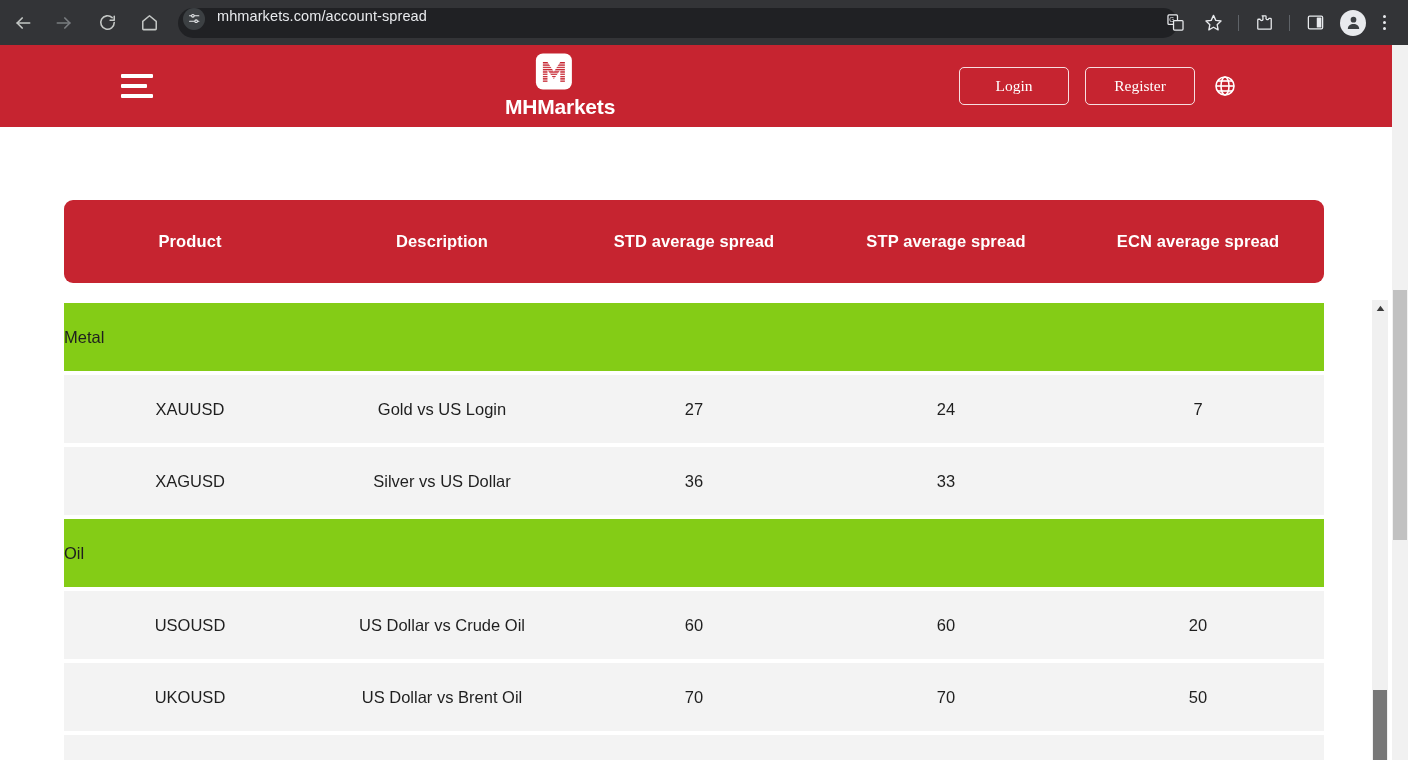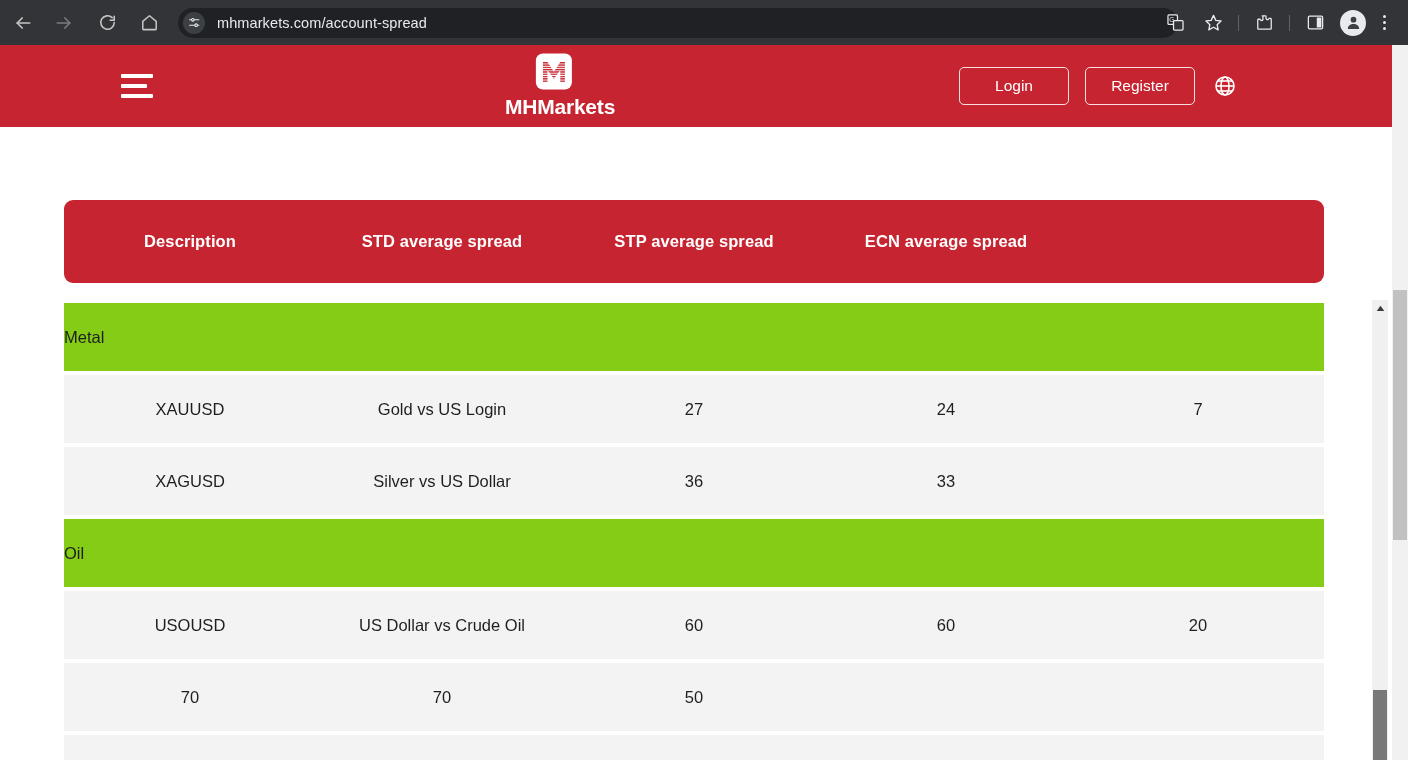--- a/index.html
+++ b/index.html
@@ -28,21 +28,21 @@
   #nav-forward { margin-left: 9px; }
   #nav-reload { margin-left: 11px; }
   #nav-home { margin-left: 10px; }
 
   #omnibox {
     margin-left: 13px;
     height: 30px;
     width: 1000px;
     background: #202124;
     border-radius: 16px;
-    display: flex; align-items: center;
+    display: flex; align-items: flex-start;
     flex: none;
   }
   #omnibox-tune-icon {
     width: 22px; height: 22px; margin-left: 5px;
     border-radius: 50%;
     background: #3c4043;
     display: flex; align-items: center; justify-content: center;
     flex: none;
   }
   #omnibox-url {
@@ -123,21 +123,21 @@
   #header-actions {
     position: absolute; right: 153px; top: 50%;
     transform: translateY(-50%);
     display: flex; align-items: center; gap: 16px;
   }
   .hdr-btn {
     border: 1px solid rgba(255,255,255,0.85);
     background: transparent;
     color: #ffffff;
     font-size: 15.5px;
-    font-family: Liberation Sans, sans-serif;
+    font-family: Liberation Serif, serif;
     border-radius: 5px;
     padding: 0 14px;
     height: 38px;
     min-width: 110px;
     cursor: pointer;
   }
   #lang-globe-btn {
     background: transparent; border: none; cursor: pointer;
     width: 28px; height: 28px; padding: 0;
     display: flex; align-items: center; justify-content: center;
@@ -338,20 +338,21 @@
           <line x1="4.6" y1="7" x2="19.4" y2="7"></line>
           <line x1="4.6" y1="17" x2="19.4" y2="17"></line>
         </svg>
       </button>
     </div>
   </div>
 
   <div id="spread-table">
 
     <div id="table-head">
+      <div class="th col-product">Product</div>
       <div class="th col-desc">Description</div>
       <div class="th col-std">STD average spread</div>
       <div class="th col-stp">STP average spread</div>
       <div class="th col-ecn">ECN average spread</div>
     </div>
 
     <div id="table-scroll-area">
 
       <div class="row group">
         <span class="group-label">Metal</span>
@@ -378,20 +379,22 @@
 
       <div class="row data">
         <div class="cell col-product">USOUSD</div>
         <div class="cell col-desc">US Dollar vs Crude Oil</div>
         <div class="cell col-std">60</div>
         <div class="cell col-stp">60</div>
         <div class="cell col-ecn">20</div>
       </div>
 
       <div class="row data">
+        <div class="cell col-product">UKOUSD</div>
+        <div class="cell col-desc">US Dollar vs Brent Oil</div>
         <div class="cell col-std">70</div>
         <div class="cell col-stp">70</div>
         <div class="cell col-ecn">50</div>
       </div>
 
       <div class="row data">
         <div class="cell col-product">XNGUSD</div>
         <div class="cell col-desc">Natural Gas vs US Dollar</div>
         <div class="cell col-std">151</div>
         <div class="cell col-stp">148</div>

